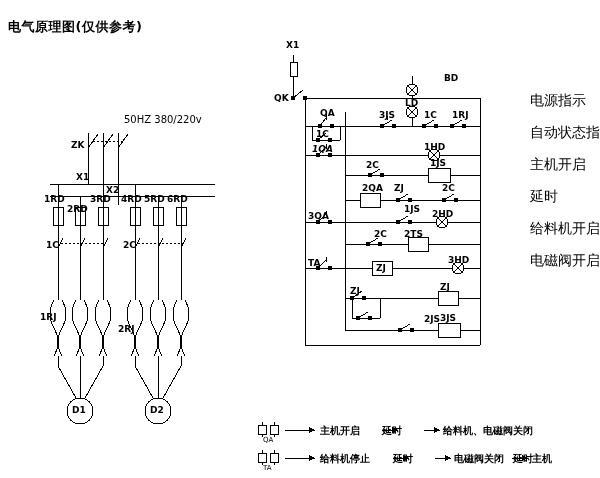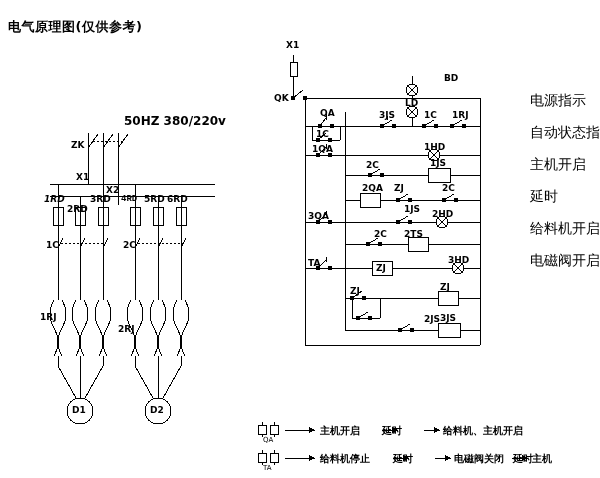--- a/index.html
+++ b/index.html
@@ -1,20 +1,20 @@
 <!DOCTYPE html>
 <html><head>
 <meta charset="utf-8">
 <style>
   html,body{margin:0;padding:0;}
   body{width:600px;height:478px;background:#ffffff;font-family:"DejaVu Sans","Liberation Sans",sans-serif;position:relative;overflow:hidden;}
   #canvas{position:absolute;left:0;top:0;width:600px;height:478px;}
   .txt{position:absolute;font-family:"DejaVu Sans","Liberation Sans",sans-serif;color:#000;white-space:nowrap;}
   .title{font-size:13px;font-weight:bold;letter-spacing:0.5px;}
-  .lbl{font-size:12px;font-weight:bold;}
+  .lbl{font-size:10px;}
   .lbl-s{font-size:7px;}
   .lbl-b{font-size:9px;font-weight:bold;}
   .rlbl{font-size:14px;font-weight:normal;}
   .botlbl{font-size:10px;font-weight:bold;}
   svg{position:absolute;left:0;top:0;}
 </style>
 </head>
 <body>
 
 <svg id="canvas" width="600" height="478">
@@ -278,24 +278,24 @@
   </g>
 </svg>
 
 <div class="txt title" style="left:8px;top:18px;">电气原理图(仅供参考)</div>
 
 <div class="txt lbl" style="left:124px;top:114px;">50HZ  380/220v</div>
 <div class="txt lbl-b" style="left:71px;top:140px;">ZK</div>
 <div class="txt lbl-b" style="left:76px;top:172px;">X1</div>
 <div class="txt lbl-b" style="left:106px;top:185px;">X2</div>
 
-<div class="txt lbl-b" style="left:44px;top:194px;font-style:italic;">1RD</div>
+<div class="txt lbl-b" style="left:44px;top:194px;">1RD</div>
 <div class="txt lbl-b" style="left:67px;top:204px;">2RD</div>
 <div class="txt lbl-b" style="left:90px;top:194px;">3RD</div>
-<div class="txt lbl-b" style="left:121px;top:194px;font-family:Liberation Mono, monospace;">4RD</div>
+<div class="txt lbl-b" style="left:121px;top:194px;">4RD</div>
 <div class="txt lbl-b" style="left:144px;top:194px;">5RD</div>
 <div class="txt lbl-b" style="left:167px;top:194px;">6RD</div>
 
 <div class="txt lbl-b" style="left:46px;top:240px;">1C</div>
 <div class="txt lbl-b" style="left:123px;top:240px;">2C</div>
 <div class="txt lbl-b" style="left:40px;top:312px;">1RJ</div>
 <div class="txt lbl-b" style="left:118px;top:324px;">2RJ</div>
 <div class="txt lbl-b" style="left:72px;top:405px;">D1</div>
 <div class="txt lbl-b" style="left:150px;top:405px;">D2</div>
 
@@ -306,21 +306,21 @@
 <div class="txt lbl-b" style="left:424px;top:142px;">1HD</div>
 <div class="txt lbl-b" style="left:432px;top:209px;">2HD</div>
 <div class="txt lbl-b" style="left:448px;top:255px;">3HD</div>
 
 <div class="txt lbl-b" style="left:320px;top:108px;">QA</div>
 <div class="txt lbl-b" style="left:316px;top:129px;">1C</div>
 <div class="txt lbl-b" style="left:379px;top:110px;">3JS</div>
 <div class="txt lbl-b" style="left:424px;top:110px;">1C</div>
 <div class="txt lbl-b" style="left:452px;top:110px;">1RJ</div>
 
-<div class="txt lbl-b" style="left:312px;top:144px;">1QA</div>
+<div class="txt lbl-b" style="left:312px;top:144px;font-style:italic;">1QA</div>
 <div class="txt lbl-b" style="left:366px;top:160px;">2C</div>
 <div class="txt lbl-b" style="left:430px;top:158px;">1JS</div>
 
 <div class="txt lbl-b" style="left:362px;top:183px;">2QA</div>
 <div class="txt lbl-b" style="left:394px;top:183px;">ZJ</div>
 <div class="txt lbl-b" style="left:404px;top:204px;">1JS</div>
 <div class="txt lbl-b" style="left:442px;top:183px;">2C</div>
 
 <div class="txt lbl-b" style="left:308px;top:211px;">3QA</div>
 <div class="txt lbl-b" style="left:374px;top:229px;">2C</div>
@@ -337,20 +337,20 @@
 <div class="txt rlbl" style="left:530px;top:92px;">电源指示</div>
 <div class="txt rlbl" style="left:530px;top:124px;">自动状态指示</div>
 <div class="txt rlbl" style="left:530px;top:156px;">主机开启</div>
 <div class="txt rlbl" style="left:530px;top:188px;">延时</div>
 <div class="txt rlbl" style="left:530px;top:220px;">给料机开启</div>
 <div class="txt rlbl" style="left:530px;top:252px;">电磁阀开启</div>
 
 <div class="txt lbl-s" style="left:263px;top:436px;">QA</div>
 <div class="txt botlbl" style="left:320px;top:424px;">主机开启</div>
 <div class="txt botlbl" style="left:382px;top:424px;">延时</div>
-<div class="txt botlbl" style="left:443px;top:424px;">给料机、主机开启</div>
+<div class="txt botlbl" style="left:443px;top:424px;">给料机、电磁阀关闭</div>
 
 <div class="txt lbl-s" style="left:263px;top:464px;">TA</div>
 <div class="txt botlbl" style="left:320px;top:452px;">给料机停止</div>
 <div class="txt botlbl" style="left:393px;top:452px;">延时</div>
 <div class="txt botlbl" style="left:454px;top:452px;">电磁阀关闭</div>
 <div class="txt botlbl" style="left:513px;top:452px;">延时</div>
 <div class="txt botlbl" style="left:532px;top:452px;">主机</div>
 
 </body></html>

